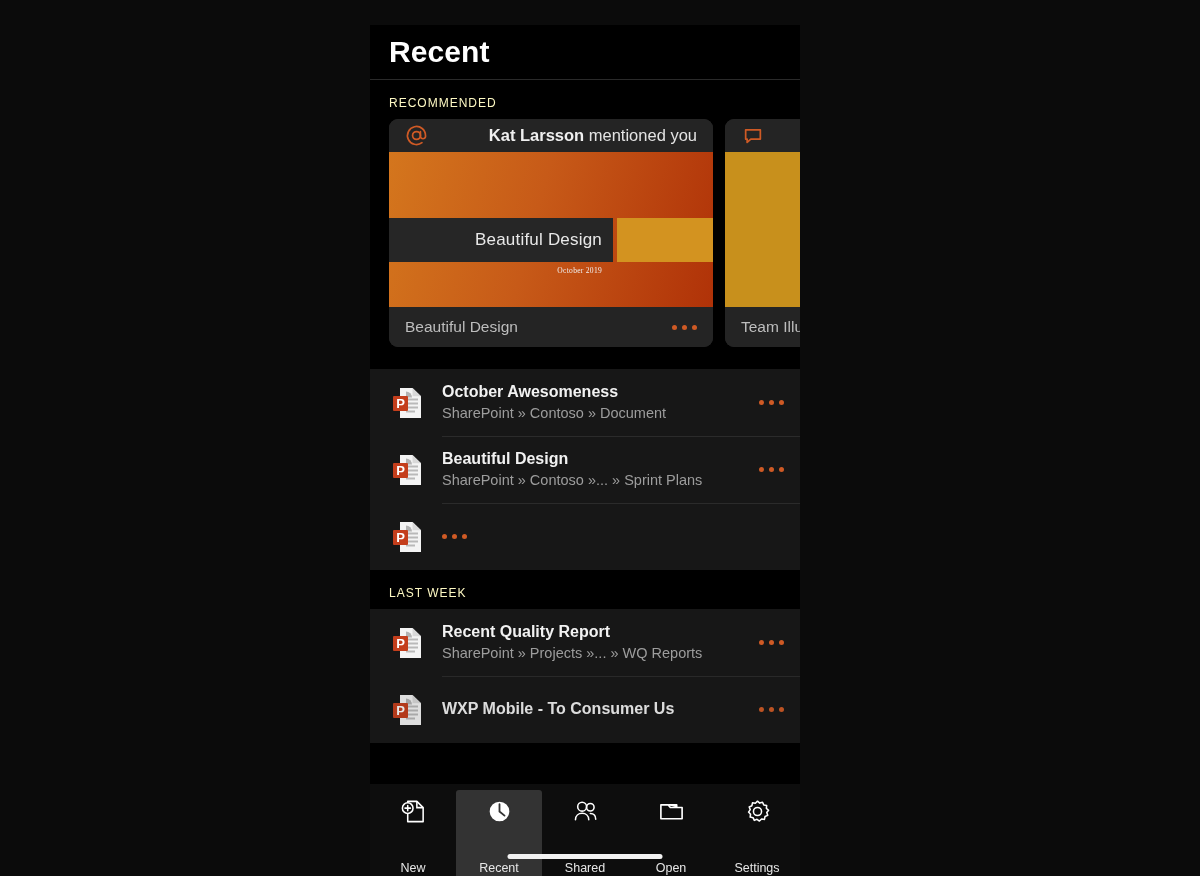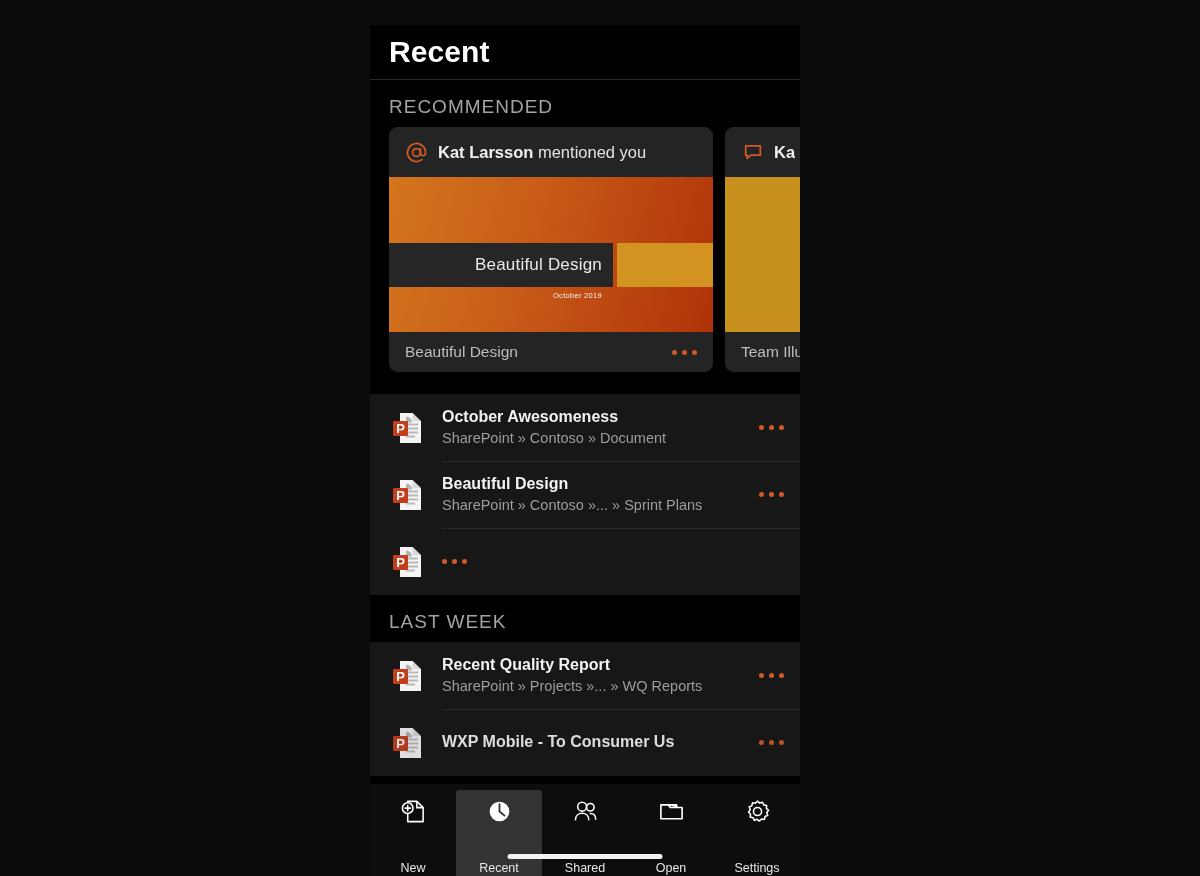--- a/index.html
+++ b/index.html
@@ -27,45 +27,46 @@
     padding: 0 19px;
     border-bottom: 1px solid #2a2a2a;
     background: #000;
   }
   .title { font-size: 30px; font-weight: bold; color: #ffffff; letter-spacing: .1px; }
 
   
   .section-head {
     background: #000;
     padding: 16px 19px 9px 19px;
-    font-size: 19px;
+    font-size: 12px;
     letter-spacing: 1.0px;
-    color: #a3a3a3;
+    color: #fef9c3;
   }
 
   
   .carousel {
     background: #000;
     padding: 0 0 0 19px;
     display: flex;
     gap: 12px;
     overflow: hidden;
   }
   .card {
     flex: 0 0 auto;
     width: 324px;
     background: #242424;
     border-radius: 9px;
     overflow: hidden;
   }
   .card-head {
-    height: 50px;
+    height: 33px;
     display: flex; align-items: center; gap: 10px;
     padding: 0 16px;
     background: #242424;
+    justify-content: space-between;
   }
   .card-head .glyph {
     width: 23px; height: 23px;
     flex: 0 0 auto;
     color: #cf5a25;
     display: flex; align-items: center; justify-content: center;
   }
   .card-head .htext {
     font-size: 16.5px; color: #efefef; font-weight: 600;
     white-space: nowrap; overflow: hidden;
@@ -83,21 +84,21 @@
     padding-right: 11px;
   }
   .thumb .band span { color: #e8e8e8; font-size: 17px; font-weight: 400; letter-spacing: .2px; }
   .thumb .gold-block {
     position: absolute; left: 228px; top: 66px; width: 96px; height: 44px;
     background: #d39320;
   }
   .thumb .date {
     position: absolute; left: 0; top: 114px; width: 224px;
     text-align: right; padding-right: 11px;
-    font-size: 7.5px; color: #f0f0f0; letter-spacing: .3px;
+    font-size: 7.5px; color: #f0f0f0; letter-spacing: .3px; font-family: Liberation Serif, serif;
   }
   .thumb.gold { background: #c8901c; }
 
   .card-foot {
     height: 40px;
     display: flex; align-items: center; justify-content: space-between;
     padding: 0 16px;
     background: #242424;
   }
   .card-foot .fname { font-size: 15.5px; color: #bdbdbd; white-space: nowrap; overflow: hidden; }

